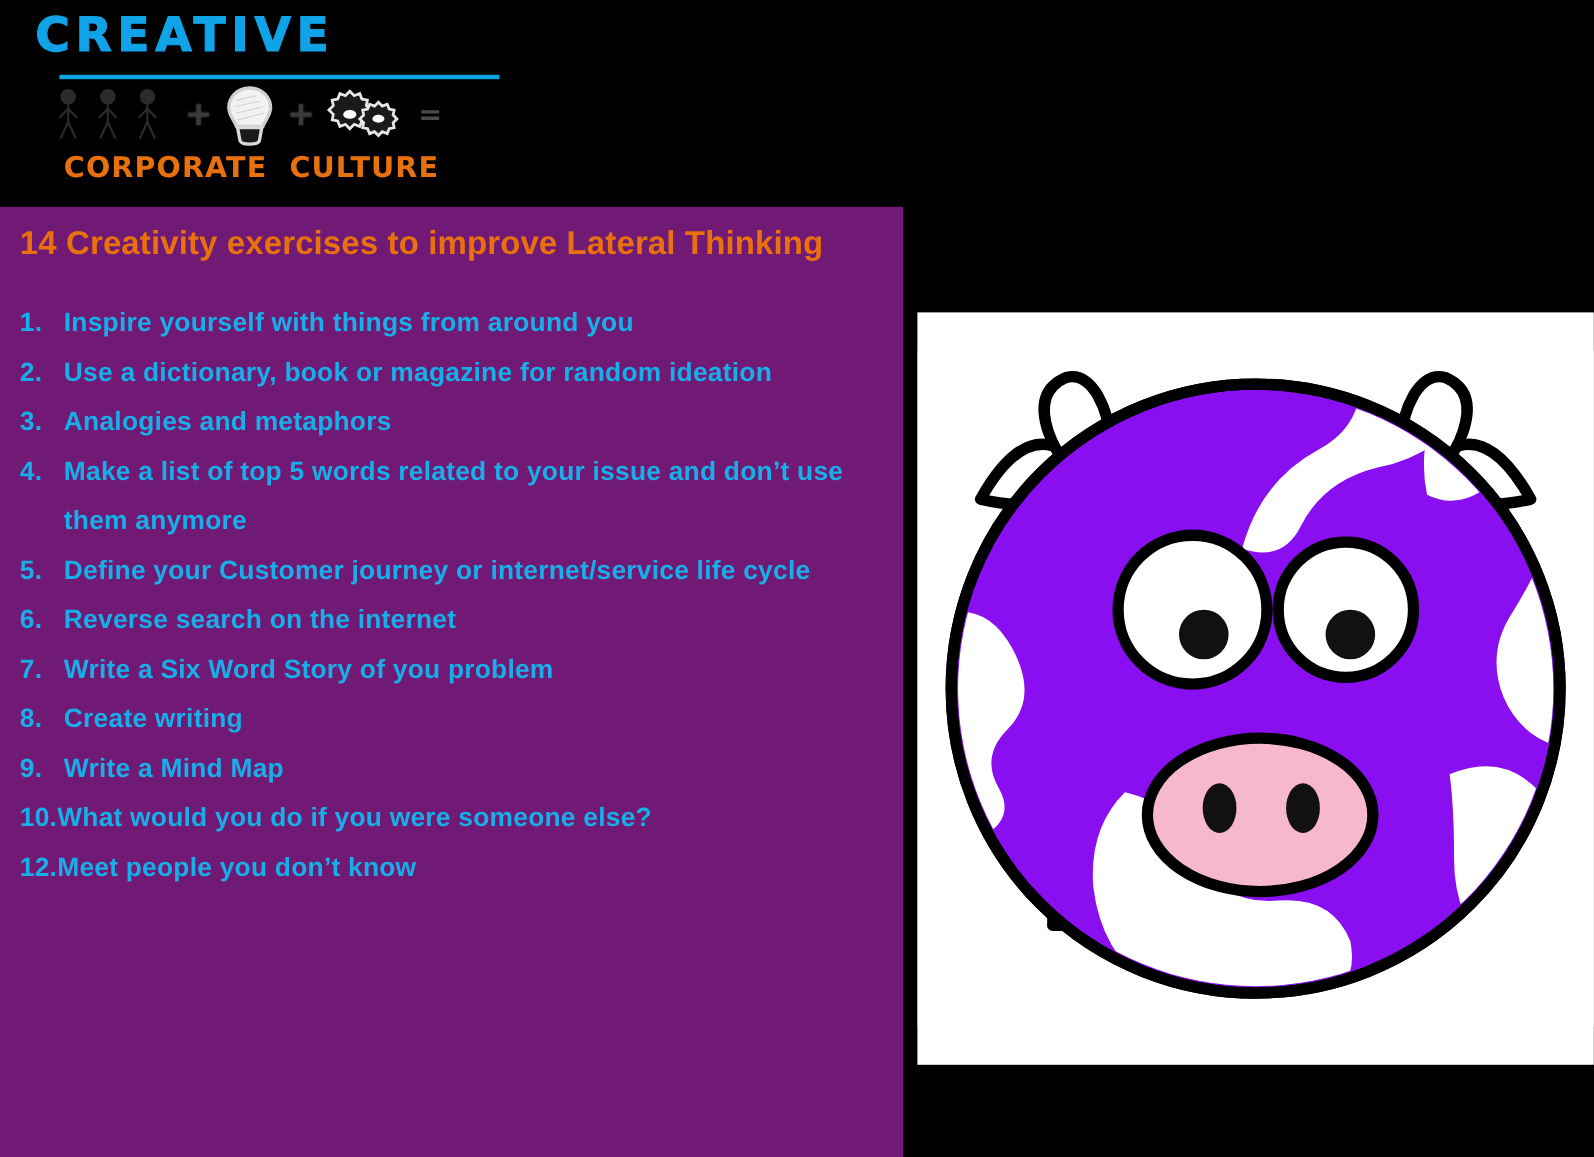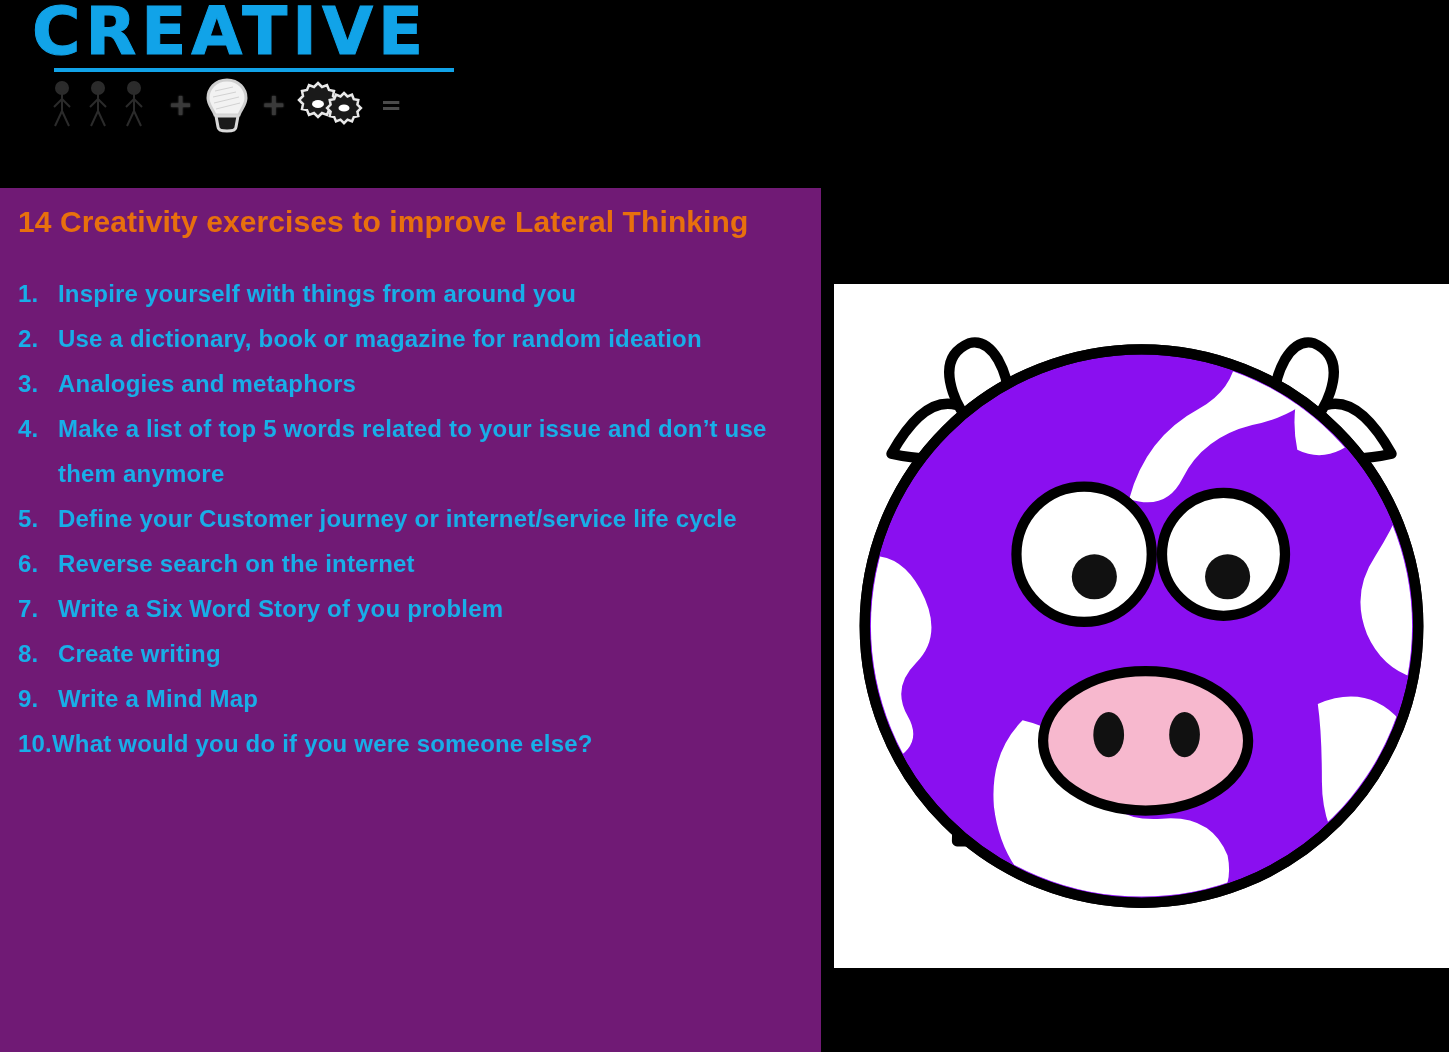--- a/index.html
+++ b/index.html
@@ -23,21 +23,21 @@
     top: 2px;
     width: 420px;
     height: 175px;
   }
   #logo-word {
     position: absolute;
     left: 8px;
     top: 0px;
     font-family: "DejaVu Sans", sans-serif;
     font-weight: bold;
-    font-size: 66px;
+    font-size: 43px;
     letter-spacing: 5px;
     color: #11A3E8;
     line-height: 60px;
     -webkit-text-stroke: 1px #11A3E8;
   }
   #logo-rule {
     position: absolute;
     left: 30px;
     top: 66px;
     width: 400px;
@@ -216,20 +216,21 @@
           <path d="M48 16 l3.5 3.5 4.5 -1.8 1.8 4.5 4.5 0.9 -0.9 4.5 3.5 3.5 -3.5 3.5 0.9 4.5 -4.5 0.9 -1.8 4.5 -4.5 -1.8 -3.5 3.5 -3.5 -3.5 -4.5 1.8 -1.8 -4.5 -4.5 -0.9 0.9 -4.5 -3.5 -3.5 3.5 -3.5 -0.9 -4.5 4.5 -0.9 1.8 -4.5 4.5 1.8 Z"></path>
         </g>
         <ellipse cx="22" cy="27" rx="6" ry="4" fill="#ffffff"></ellipse>
         <ellipse cx="48" cy="31" rx="5.5" ry="3.6" fill="#ffffff"></ellipse>
       </svg>
     </span>
 
     <span class="eq-equals">=</span>
   </div>
 
+  <div id="logo-tagline">CORPORATE  CULTURE</div>
 </div>
 
 <section id="content-panel">
   <h1 id="slide-title">14 Creativity exercises to improve Lateral Thinking</h1>
   <ol id="exercise-list">
       <li>
         <span class="li-num">1.</span>
         <span class="li-text">Inspire yourself with things from around you</span>
       </li>
       <li>
@@ -260,20 +261,24 @@
         <span class="li-num">8.</span>
         <span class="li-text">Create writing</span>
       </li>
       <li>
         <span class="li-num">9.</span>
         <span class="li-text">Write a Mind Map</span>
       </li>
       <li>
         <span class="li-num tight">10.</span>
         <span class="li-text">What would you do if you were someone else?</span>
+      </li>
+      <li>
+        <span class="li-num tight">12.</span>
+        <span class="li-text">Meet people you don’t know</span>
       </li>
     </ol>
 </section>
 
 <figure id="cow-frame" style="margin:0;">
   <svg id="cow-svg" viewBox="0 0 300 300" aria-hidden="true">
     <rect x="0" y="0" width="300" height="300" fill="#ffffff"></rect>
     <g stroke="#000000" stroke-width="5" stroke-linejoin="round" stroke-linecap="round">
 
       <path d="M60 255 q0 -28 24 -28 q24 0 24 28 z" fill="#ffffff"></path>

